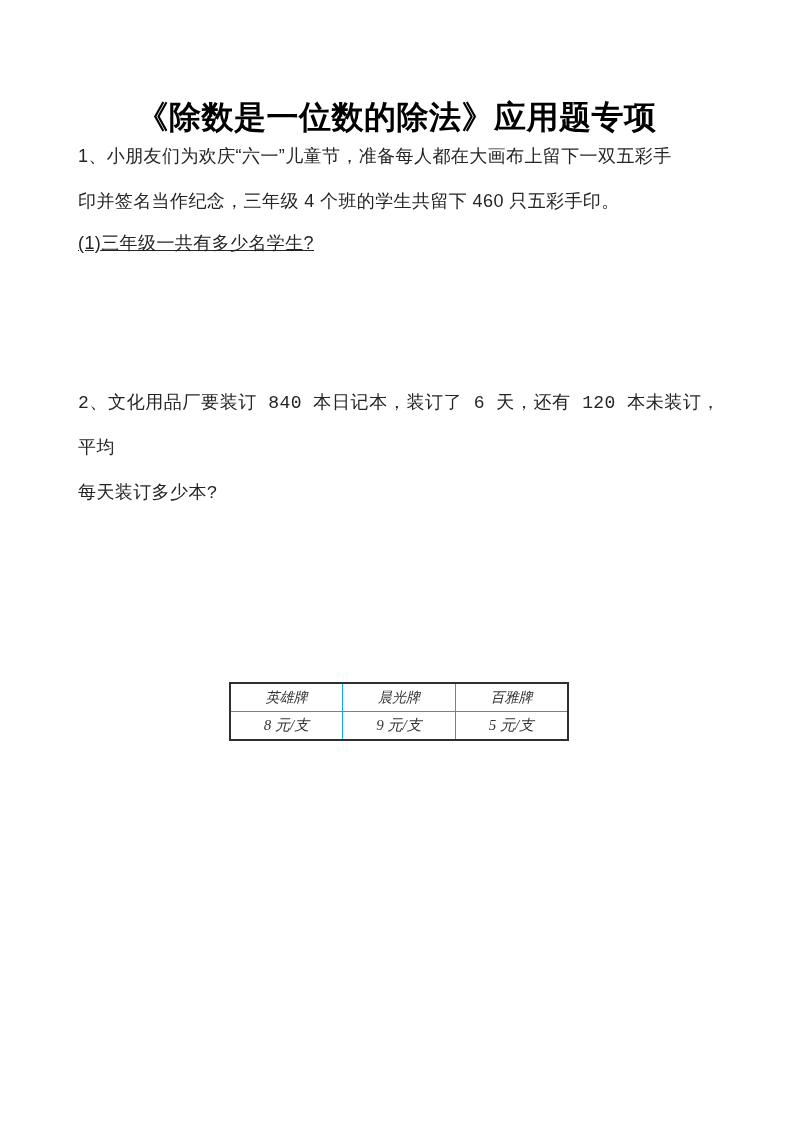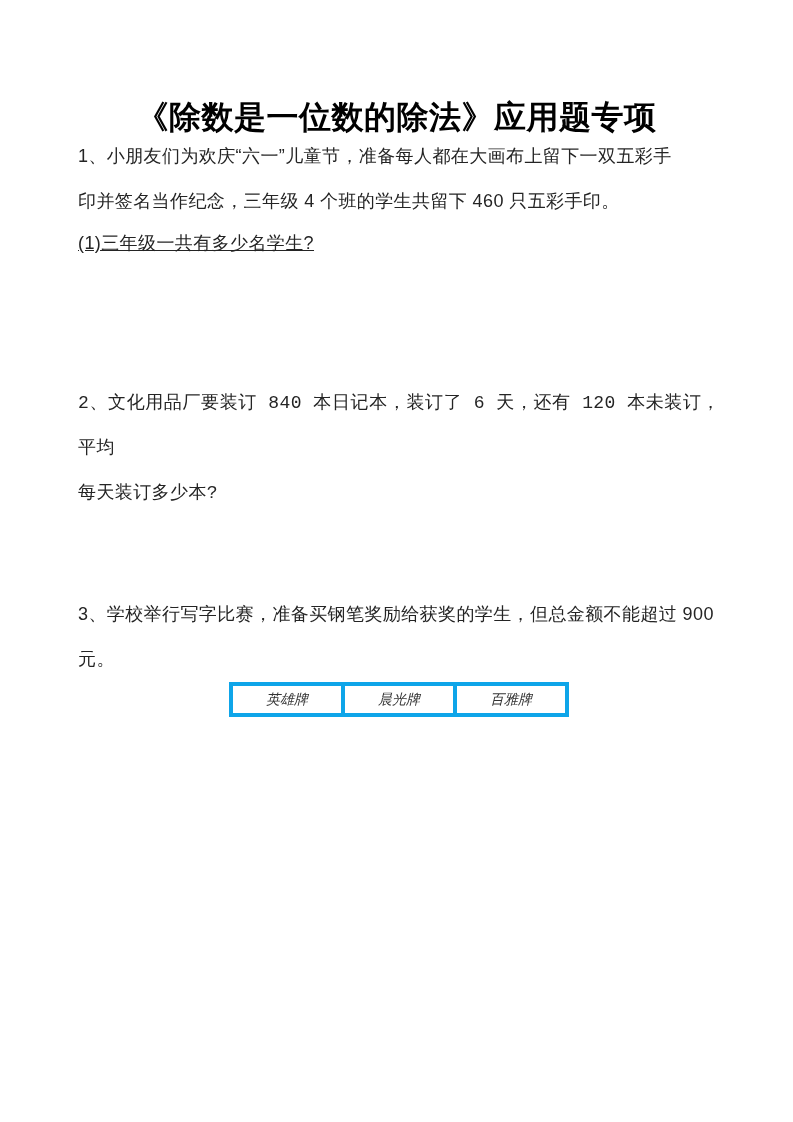--- a/index.html
+++ b/index.html
@@ -60,21 +60,21 @@
   .brand-table {
     position: absolute;
     top: 682px;
     left: 229px;
     width: 340px;
     border-collapse: collapse;
     border: 2px solid #2e2e2e;
     table-layout: fixed;
   }
   .brand-table td {
-    border: 4px solid #0ea5e9;
+    border: 1px solid #0ea5e9;
     height: 27px;
     text-align: center;
     vertical-align: middle;
     font-family: "Liberation Serif", serif;
     font-style: italic;
     font-size: 14px;
     color: #333333;
     padding: 0;
   }
   .brand-table .price-row td {
@@ -91,28 +91,31 @@
   <p class="ptext p1-text">1、小朋友们为欢庆“六一”儿童节，准备每人都在大画布上留下一双五彩手
 印并签名当作纪念，三年级 4 个班的学生共留下 460 只五彩手印。</p>
 
   <div class="qline p1-questions">
     <span class="q-first">(1)三年级一共有多少名学生?</span>
   </div>
 
   <p class="ptext p2-text">2、文化用品厂要装订 840 本日记本，装订了 6 天，还有 120 本未装订，平均
 每天装订多少本?</p>
 
-  <p class="ptext p3-text">3、学校举行写字比赛，准备买钢笔奖励给获奖的学生，但总金额不能超过 900
-元。</p>
 
   <table class="brand-table">
     <tbody>
       <tr class="header-row">
         <td>英雄牌</td>
         <td>晨光牌</td>
         <td>百雅牌</td>
+      </tr>
+      <tr class="price-row">
+        <td>8 元/支</td>
+        <td>9 元/支</td>
+        <td>5 元/支</td>
       </tr>
     </tbody>
   </table>
 
 
 
 </div>
 
 </body></html>

